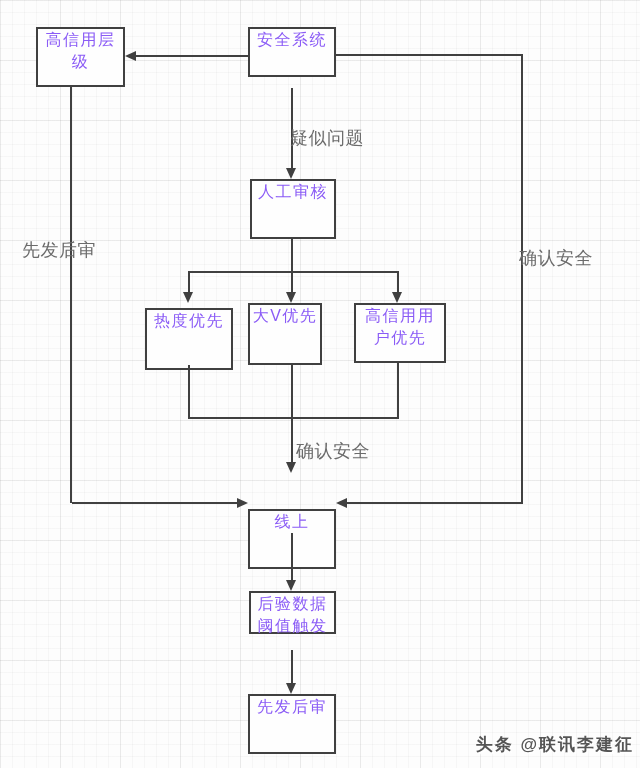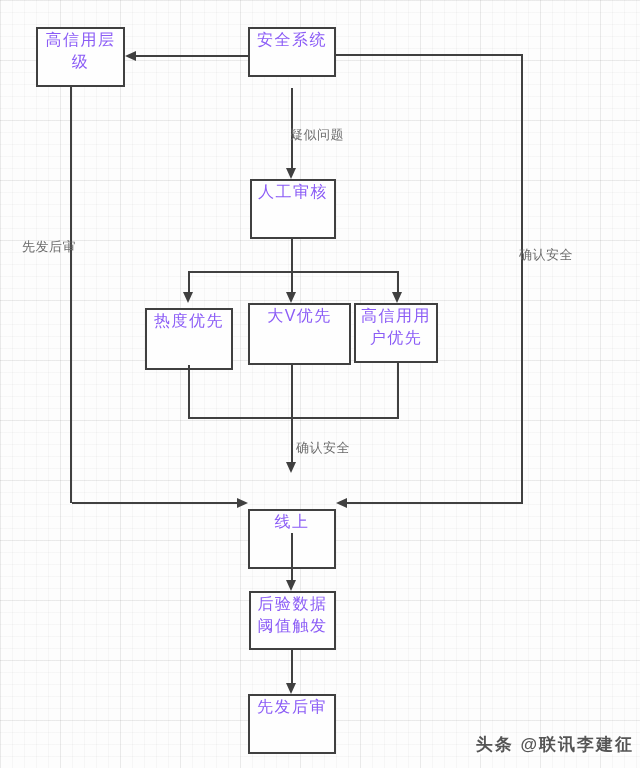--- a/index.html
+++ b/index.html
@@ -34,21 +34,21 @@
   .node .lbl { display: inline-block; }
   .hline, .vline { position: absolute; background: #404040; }
   .hline { height: 2px; }
   .vline { width: 2px; }
   .arrow { position: absolute; width: 0; height: 0; }
   .arrow.down  { border-left: 5px solid transparent; border-right: 5px solid transparent; border-top: 11px solid #404040; }
   .arrow.left  { border-top: 5px solid transparent; border-bottom: 5px solid transparent; border-right: 11px solid #404040; }
   .arrow.right { border-top: 5px solid transparent; border-bottom: 5px solid transparent; border-left: 11px solid #404040; }
   .edge-label {
     position: absolute;
-    font-size: 13px;
+    font-size: 18px;
     letter-spacing: 0.5px;
     color: #6b6b6b;
     white-space: nowrap;
   }
   .watermark {
     position: absolute;
     right: 6px;
     top: 733px;
     font-size: 17px;
     font-weight: 700;
@@ -72,33 +72,33 @@
   </div>
 
   <div class="node" style="left:250px; top:179px; width:86px; height:60px;">
     <span class="lbl">人工审核</span>
   </div>
 
   <div class="node" style="left:145px; top:308px; width:88px; height:62px;">
     <span class="lbl">热度优先</span>
   </div>
 
-  <div class="node" style="left:248px; top:303px; width:103px; height:62px;">
+  <div class="node" style="left:248px; top:303px; width:74px; height:62px;">
     <span class="lbl">大V优先</span>
   </div>
 
-  <div class="node" style="left:354px; top:303px; width:84px; height:60px;">
+  <div class="node" style="left:354px; top:303px; width:92px; height:60px;">
     <span class="lbl" style="width:72px;">高信用用户优先</span>
   </div>
 
   <div class="node" style="left:248px; top:473px; width:88px; height:60px;margin-top:36px;">
     <span class="lbl">线上</span>
   </div>
 
-  <div class="node" style="left:249px; top:591px; width:87px; height:59px;">
+  <div class="node" style="left:249px; top:591px; width:87px; height:43px;">
     <span class="lbl" style="width:72px;">后验数据阈值触发</span>
   </div>
 
   <div class="node" style="left:248px; top:694px; width:88px; height:60px;">
     <span class="lbl">先发后审</span>
   </div>
 
   <div class="arrow left" style="left:125px; top:51px;"></div>
   <div class="hline" style="left:135px; top:55px; width:113px;"></div>
 

